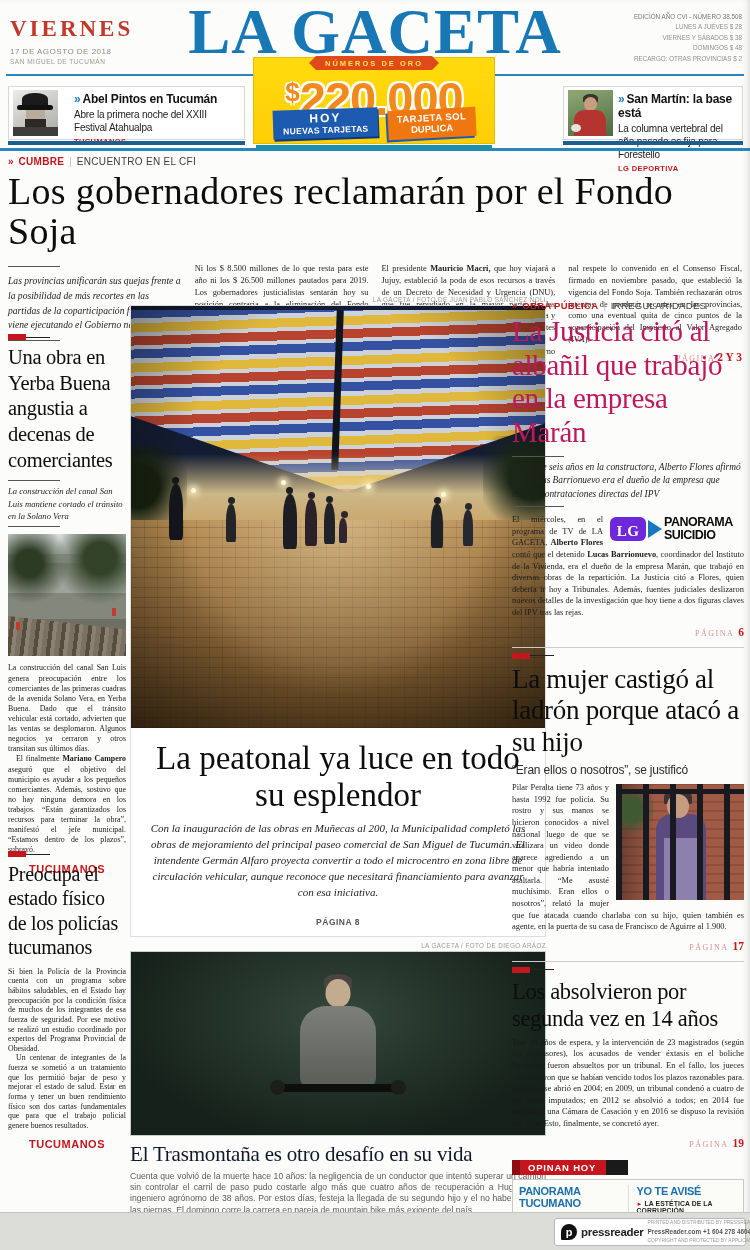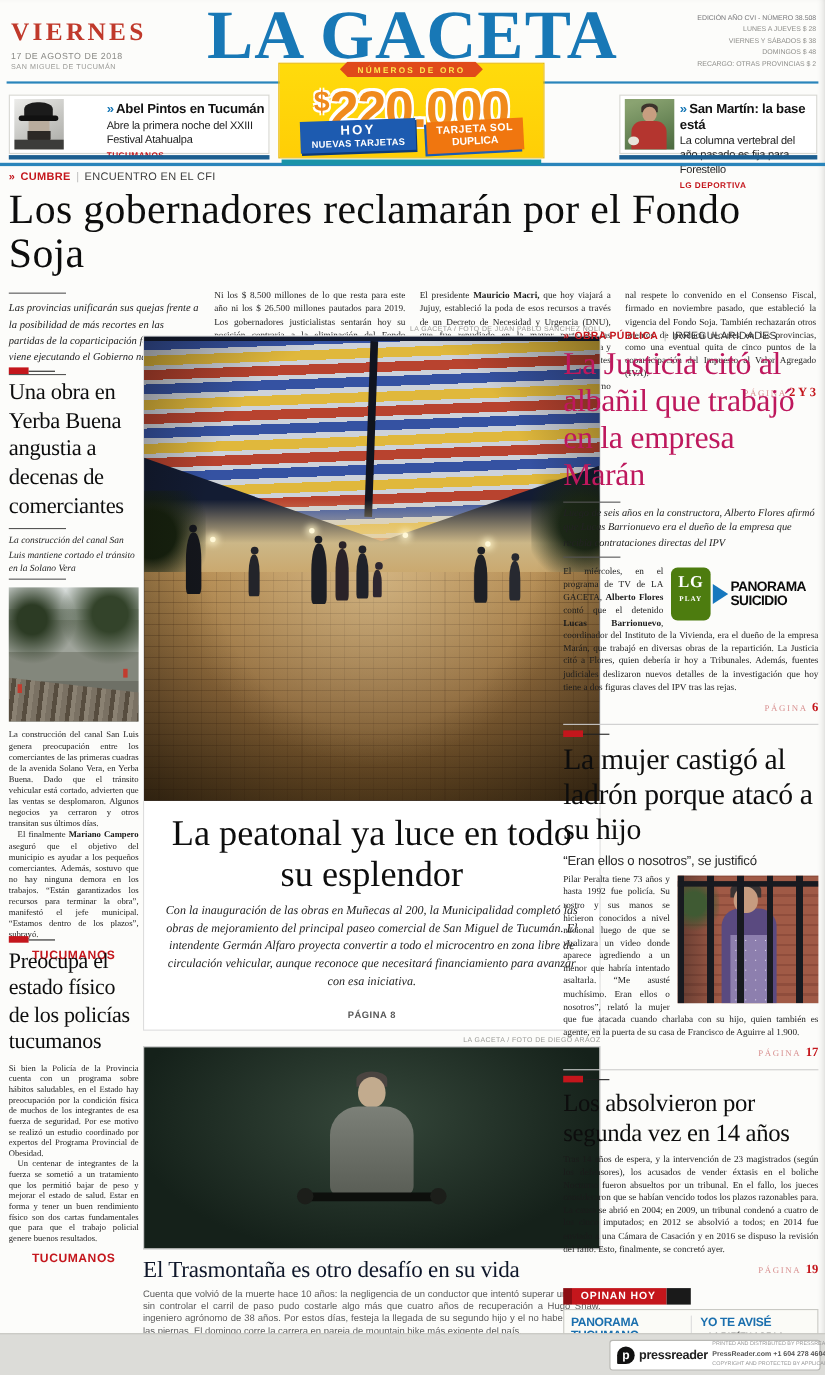--- a/index.html
+++ b/index.html
@@ -18,21 +18,21 @@
   .m-right .first { color:#77777a; }
   .m-rule1 { position:absolute; top:74px; left:6px; right:6px; height:2px; background:#2a85bb; }
   .m-rule2 { position:absolute; top:148px; left:0; right:0; height:3px; background:#2a85bb; }
 
   
   .teaser { position:absolute; top:86px; height:54px; border:1px solid #d8d8d2; background:#fff; }
   .teaser-l { left:8px; width:237px; }
   .teaser-r { left:563px; width:180px; }
   .t-bar { position:absolute; bottom:-6px; left:-1px; right:-1px; height:4px; background:#1c5e90; }
   .t-photo { position:absolute; left:4px; top:3px; width:45px; height:46px; overflow:hidden; }
-  .t-body { margin-left:88px; padding:5px 3px 0 0; }
+  .t-body { margin-left:65px; padding:5px 3px 0 0; }
   .t-title { font-size:12px; font-weight:bold; color:#121212; letter-spacing:-.2px; }
   .t-chev { color:#1878b6; margin-right:2px; }
   .t-text { font-size:10px; line-height:1.3; color:#222; margin-top:2px; letter-spacing:-.2px; }
   .t-sec { font-size:7.5px; font-weight:bold; color:#c4161c; margin-top:3px; letter-spacing:.4px; }
 
   
   .promo { position:absolute; left:253px; top:57px; width:242px; height:87px; z-index:3;
            background:linear-gradient(#ffdb0c, #ffce06); border:1px solid #eab902; }
   .promo-bar { position:absolute; bottom:-7px; left:2px; right:2px; height:5px; background:#1a93a8; }
   .ribbon { position:absolute; top:-2px; left:50%; transform:translateX(-50%); background:#e04a1a; color:#ffe64d;
@@ -129,21 +129,21 @@
   .t-hl { font-family:"Liberation Serif", serif; font-weight:normal; font-size:21px; color:#0f172a; margin:6px 0 4px; letter-spacing:-.2px; }
   .t-body2 { font-size:8.6px; line-height:1.32; color:#5a5a5a; text-align:justify; }
 
   
   .right-col { position:absolute; left:512px; width:232px; top:300px; font-family:"Liberation Serif", serif; }
   .r-kicker { font-family:"Liberation Sans", sans-serif; font-size:9.5px; display:flex; gap:5px; align-items:baseline; }
   .r-hl1 { font-size:29px; line-height:1.16; font-weight:normal; color:#be185d; margin-top:4px; letter-spacing:-.3px; }
   .r-deck { font-style:italic; font-size:9.4px; line-height:1.48; color:#222; margin-top:6px; }
   .r-body { font-size:8.4px; line-height:1.38; text-align:justify; color:#1b1b1b; margin-top:7px; }
   .lg-logo { float:right; width:134px; margin:2px 0 3px 7px; display:flex; align-items:center; gap:2px; }
-  .lg-sq { width:36px; height:48px; background:#4d7c0f; border-radius:6px; color:#fff; text-align:center; flex:none; }
+  .lg-sq { width:36px; height:24px; background:#6d28d9; border-radius:6px; color:#fff; text-align:center; flex:none; }
   .lg-sq .lg1 { font-size:15px; font-weight:bold; margin-top:4px; letter-spacing:.5px; }
   .lg-sq .lg2 { font-size:6.5px; font-weight:bold; letter-spacing:1px; }
   .lg-tri { width:0; height:0; border-top:9px solid transparent; border-bottom:9px solid transparent; border-left:14px solid #1778be; flex:none; }
   .lg-txt { font-family:"Liberation Sans", sans-serif; font-weight:bold; font-size:12.5px; line-height:1.05; color:#0a0a0a; letter-spacing:-.5px; }
   .r-page { text-align:right; margin-top:3px; }
   .divider { border-top:1px solid #ccc; margin:7px 0 5px; }
   .r-hl2 { font-size:27px; line-height:1.18; font-weight:normal; color:#0d0d0d; letter-spacing:-.3px; }
   .r-sub { font-family:"Liberation Sans", sans-serif; font-size:12px; color:#2a2a2a; margin:4px 0 5px; letter-spacing:-.2px; }
   .photo-fence { position:relative; float:right; width:128px; height:116px; margin:2px 0 2px 7px; overflow:hidden;
     background:

